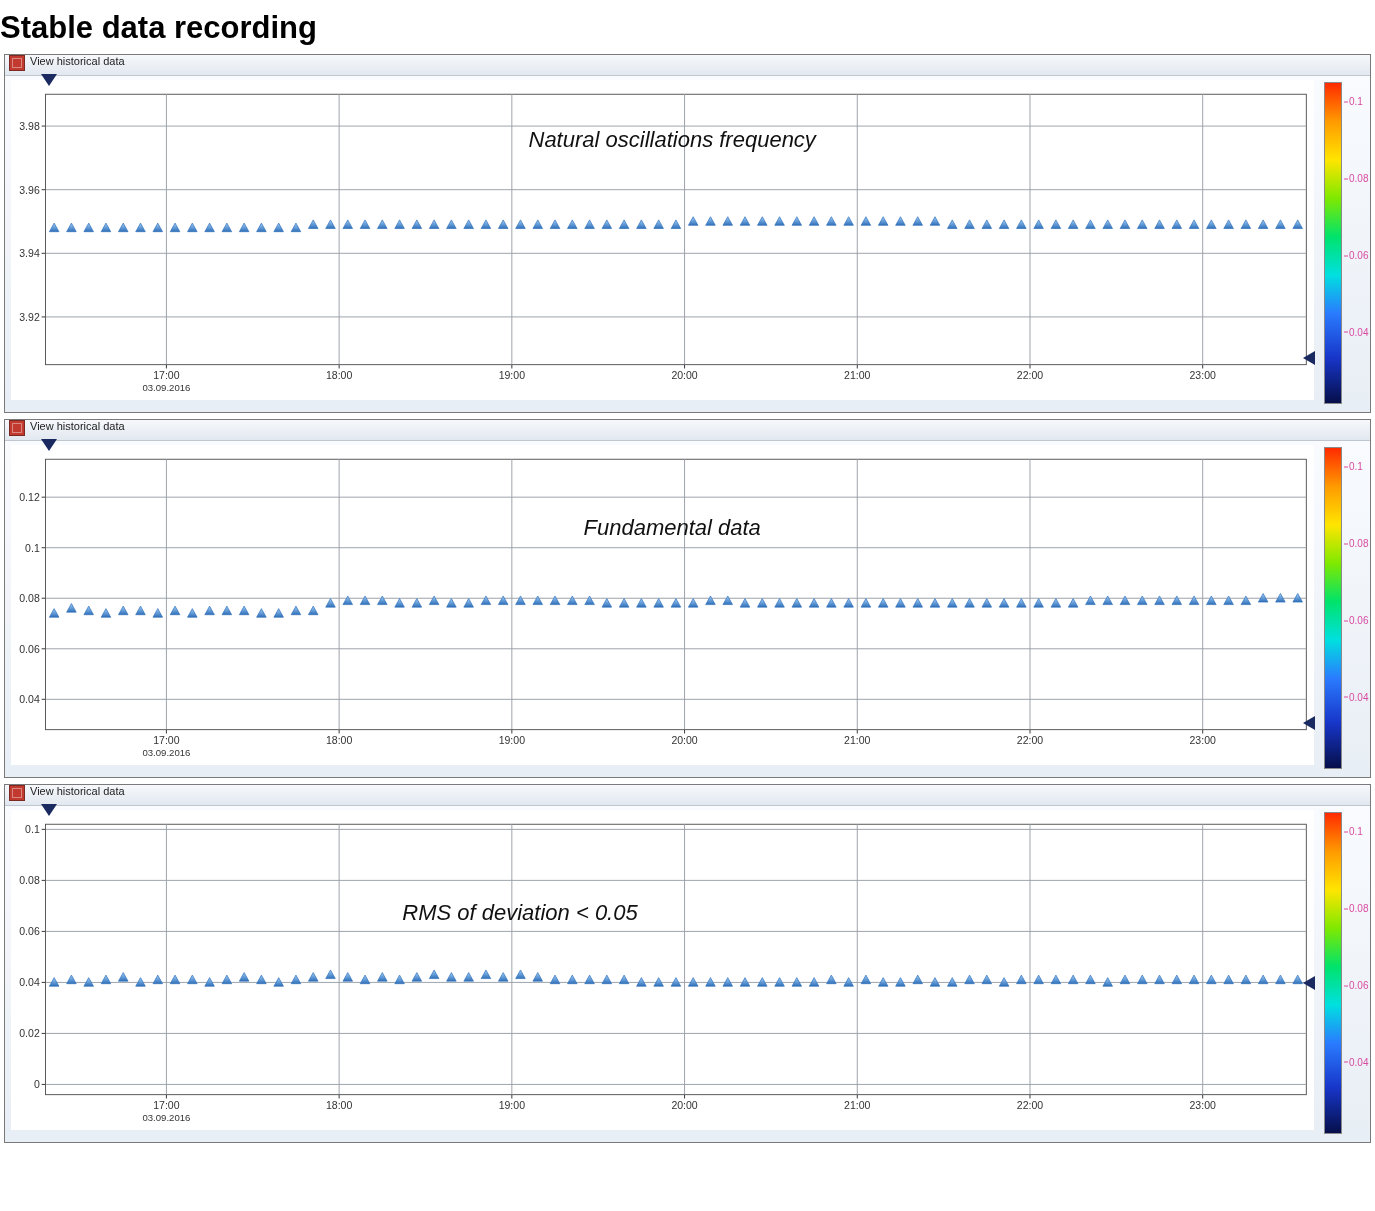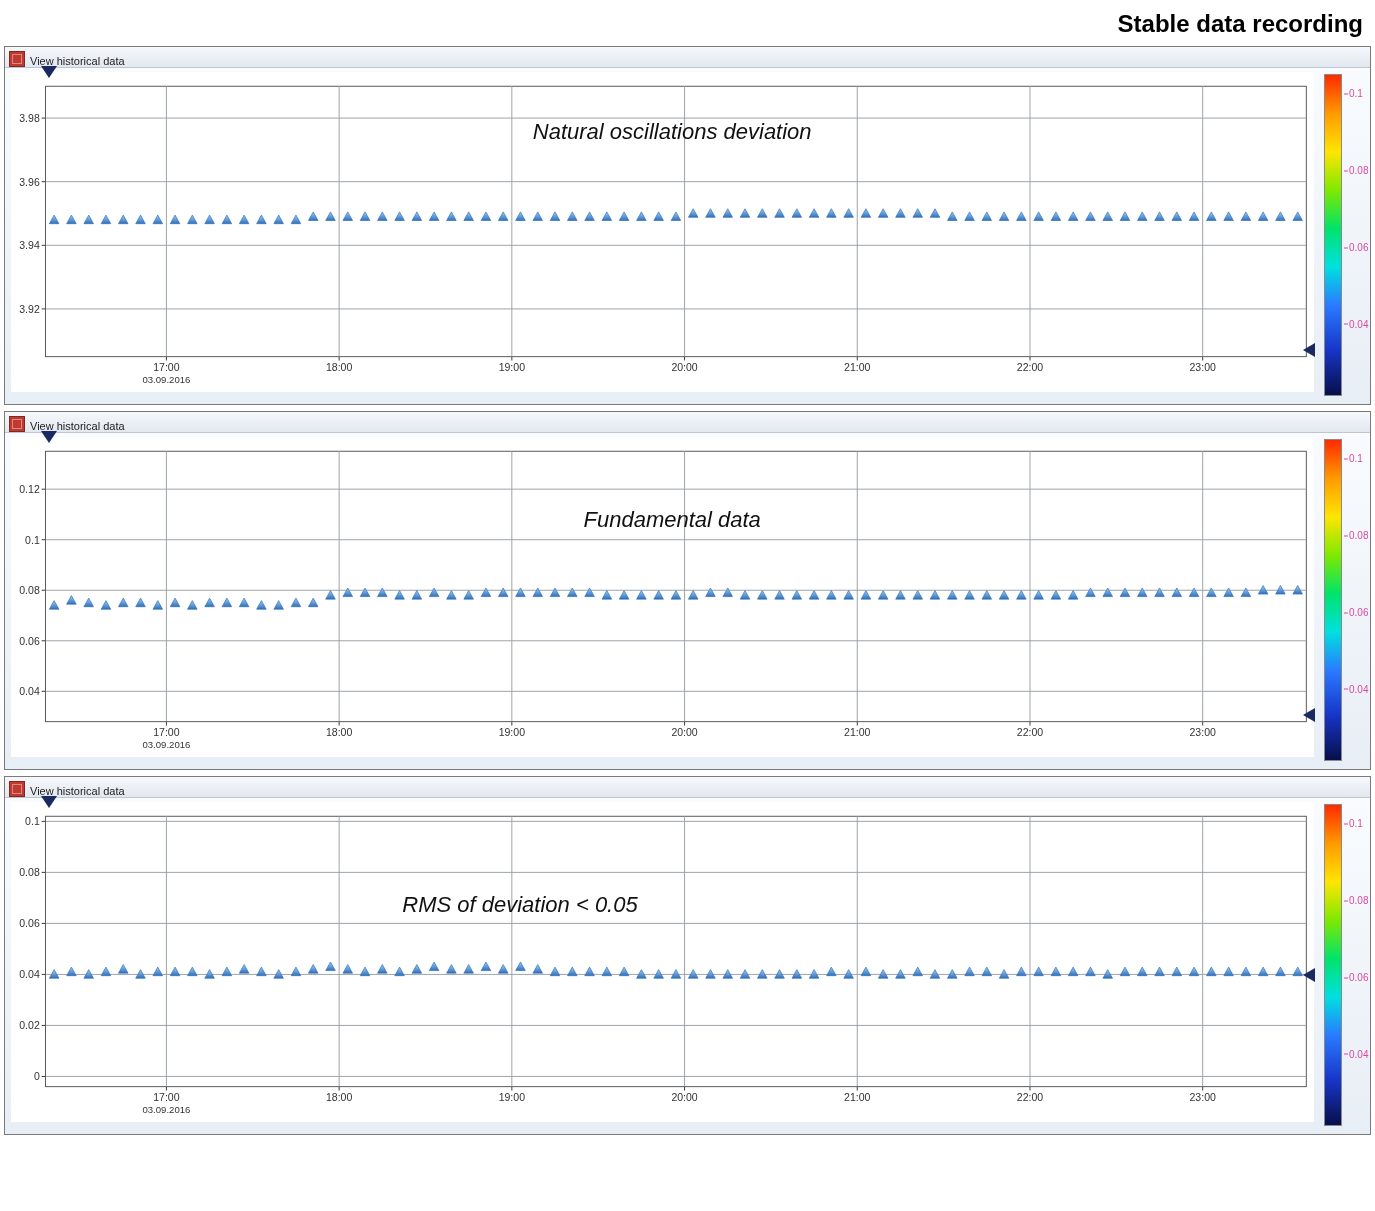--- a/index.html
+++ b/index.html
@@ -3,35 +3,35 @@
 <meta charset="utf-8">
 <style>
   html, body {
     margin: 0;
     padding: 0;
     background: #ffffff;
     font-family: Arial, sans-serif;
     width: 1375px;
   }
   .page-title {
-    text-align: right;
+    text-align: left;
     font-weight: bold;
-    font-size: 24px;
-    padding: 10px 12px 6px 0;
+    font-size: 31px;
+    padding: 10px 0 6px 0;
   }
   .panel {
     border: 1px solid #7a7a7a;
     background: linear-gradient(#fafcff, #e8eef5);
     margin: 2px 4px 6px 4px;
     position: relative;
     padding-bottom: 4px;
   }
   .panel-header {
     display: flex;
-    align-items: flex-end;
+    align-items: flex-start;
     height: 20px;
     padding-left: 4px;
     background: linear-gradient(#f6f8fb, #e2e8f0);
     border-bottom: 1px solid #bfc6cf;
     font-size: 11px;
     color: #222;
   }
   .panel-header .icon {
     width: 14px;
     height: 14px;
@@ -258,21 +258,21 @@
               <polygon points="1233.9109589041093,139.02352941176528 1238.9109589041093,148.02352941176528 1228.9109589041093,148.02352941176528" class="series-point"></polygon>
               <polygon points="1251.9246575342465,139.02352941176528 1256.9246575342465,148.02352941176528 1246.9246575342465,148.02352941176528" class="series-point"></polygon>
               <polygon points="1269.938356164383,139.02352941176528 1274.938356164383,148.02352941176528 1264.938356164383,148.02352941176528" class="series-point"></polygon>
               <polygon points="1287.9520547945203,139.02352941176528 1292.9520547945203,148.02352941176528 1282.9520547945203,148.02352941176528" class="series-point"></polygon>
               <polygon points="1305.9657534246576,139.02352941176528 1310.9657534246576,148.02352941176528 1300.9657534246576,148.02352941176528" class="series-point"></polygon>
               <polygon points="1323.9794520547941,139.02352941176528 1328.9794520547941,148.02352941176528 1318.9794520547941,148.02352941176528" class="series-point"></polygon>
               <polygon points="1341.9931506849314,139.02352941176528 1346.9931506849314,148.02352941176528 1336.9931506849314,148.02352941176528" class="series-point"></polygon>
             </g>
           </svg>
           <div class="end-marker" style="top: 274.54px;"></div>
-          <div class="annotation" style="left: 667.2px; top: 64.4px; transform: translate(-50%, -50%);">Natural oscillations deviation</div>
+          <div class="annotation" style="left: 667.2px; top: 64.4px; transform: translate(-50%, -50%);">Natural oscillations frequency</div>
         </div>
         <div class="colorbar" style="height: 320px;">
           <div class="gradient"></div>
           <div class="cb-ticks">
             <div class="cb-tick" style="top: 6%;">0.1</div>
             <div class="cb-tick" style="top: 30%;">0.08</div>
             <div class="cb-tick" style="top: 54%;">0.06</div>
             <div class="cb-tick" style="top: 78%;">0.04</div>
           </div>
         </div>

